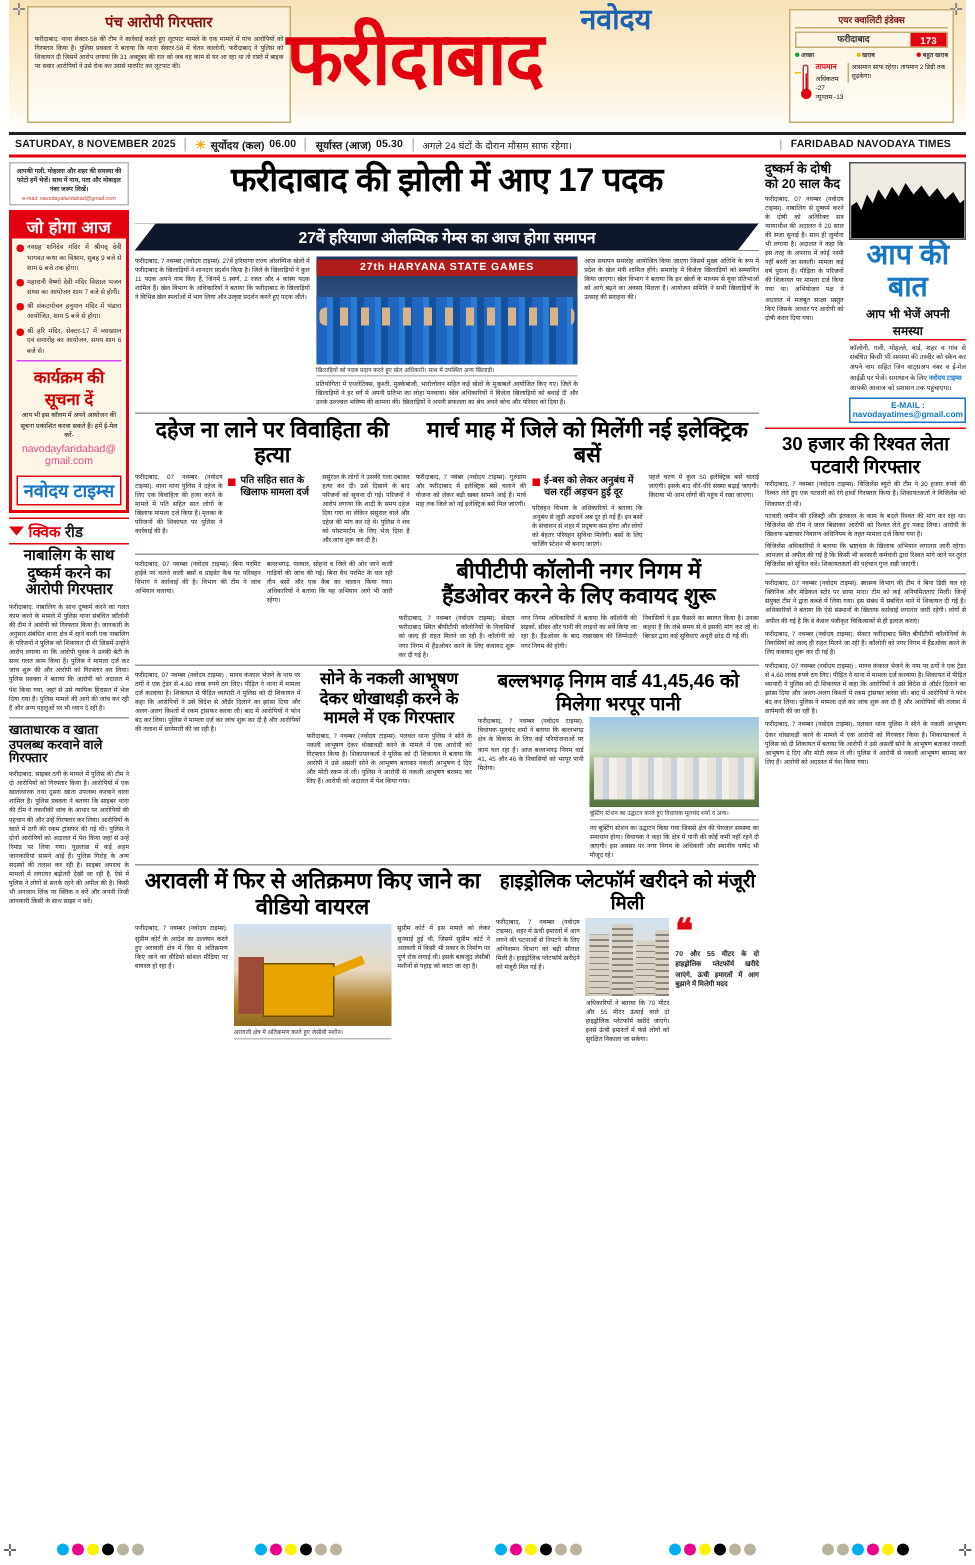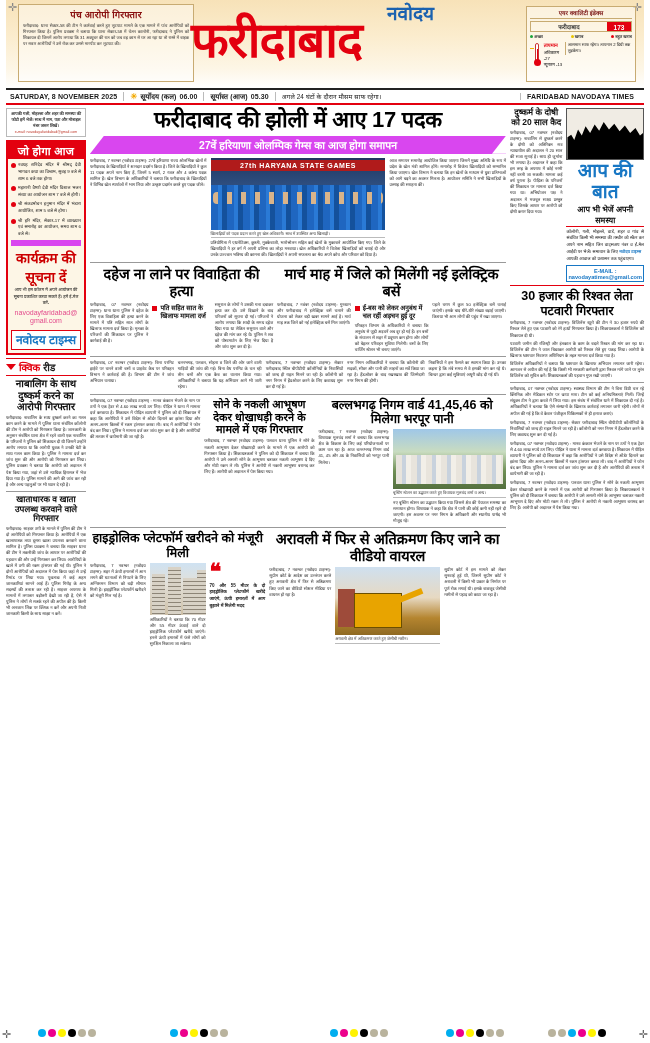--- a/index.html
+++ b/index.html
@@ -98,46 +98,46 @@
   }
   .today-list { padding:3px 3px 0; }
   .today-list li {
     list-style:none; font-size:4.4px; line-height:1.5; text-align:justify;
     margin-bottom:3px; padding-left:7px; position:relative; color:#1a1a1a;
   }
   .today-list li:before {
     content:""; position:absolute; left:0; top:1px;
     width:5px; height:5px; border-radius:50%; background:#e3000f;
   }
-  .inform-hd { font-size:14px; font-weight:bold; color:#c00; text-align:center; border-top:6px solid #d946ef; padding-top:2px; margin:0 3px; }
+  .inform-hd { font-size:11px; font-weight:bold; color:#c00; text-align:center; border-top:1px solid #d946ef; padding-top:2px; margin:0 3px; }
   .inform-p { font-size:4.3px; text-align:center; line-height:1.5; padding:1px 3px; }
   .inform-mail { color:#e34a8c; font-size:7px; text-align:center; line-height:1.25; padding:1px 2px 2px; font-family:"Liberation Sans",sans-serif; }
   .nav-stamp {
     margin:2px 3px 0; border:1px solid #e3000f; background:#fff;
     text-align:center; color:#1877c4; font-size:12px; font-weight:bold; padding:0 0 1px;
   }
 
   .quick-hd { display:flex; align-items:center; gap:3px; border-top:1px solid #e3000f; border-bottom:1px solid #e3000f; margin:3px 0 2px; padding:1px 0; }
   .quick-hd .tri { width:0;height:0;border-left:5px solid transparent;border-right:5px solid transparent;border-top:6px solid #e3000f; }
   .quick-hd .a { color:#e3000f; font-weight:bold; font-size:10px; }
   .quick-hd .b { color:#222; font-weight:bold; font-size:10px; }
   .qr-head { font-size:10px; font-weight:bold; line-height:1.15; text-align:center; color:#111; margin-bottom:2px; }
-  .mini-head { font-size:8.5px; font-weight:bold; line-height:1.15; text-align:center; color:#111; margin:3px 0 2px; }
+  .mini-head { font-size:8.5px; font-weight:bold; line-height:1.15; color:#111; margin:3px 0 2px; }
   .rule { border-top:1px solid #999; margin:3px 0; }
   .rule-red { border-top:1px solid #e3000f; margin:3px 0; }
 
   
   .lead-head {
     font-size:22px; font-weight:bold; line-height:1.12; text-align:center;
     color:#000; letter-spacing:-.3px;
   }
   .lead-head .l2 { display:block; }
   .kicker {
-    position:relative; background:#d946ef; color:#fff; font-weight:bold;
-    font-size:10.5px; text-align:center; padding:2px 10px; margin:3px 0 4px;
+    position:relative; background:#0f172a; color:#fff; font-weight:bold;
+    font-size:10.5px; text-align:center; padding:2px 10px; margin:16px 0 4px;
   }
   .kicker:before {
     content:""; position:absolute; left:-0px; top:0; width:14px; height:100%;
     background:#fff; clip-path:polygon(0 0,100% 0,0 100%);
   }
   .kicker:after {
     content:""; position:absolute; right:0; top:0; width:14px; height:100%;
     background:#fff; clip-path:polygon(100% 0,100% 100%,0 100%);
   }
   .cols3 { display:flex; gap:4px; }
@@ -392,20 +392,24 @@
           <div class="cols2">
             <div class="col">
                 <div class="tiny">फरीदाबाद, 07 नवम्बर (नवोदय टाइम्स): बिना परमिट हाईवे पर चलने वाली बसों व प्राइवेट कैब पर परिवहन विभाग ने कार्रवाई की है। विभाग की टीम ने जांच अभियान चलाया।</div>
               </div>
             <div class="col">
                 <div class="tiny">बल्लभगढ़, पलवल, सोहना व जिले की ओर जाने वाली गाड़ियों की जांच की गई। बिना वैध परमिट के चल रही तीन बसों और एक कैब का चालान किया गया। अधिकारियों ने बताया कि यह अभियान आगे भी जारी रहेगा।</div>
               </div>
           </div>
         </div>
         <div class="col" style="flex:1.4">
+          <div class="sub-head-lg">
+            <span>बीपीटीपी कॉलोनी नगर निगम में</span><br>
+            <span>हैंडओवर करने के लिए कवायद शुरू</span>
+          </div>
           <div class="cols3">
             <div class="col">
                 <div class="tiny">फरीदाबाद, 7 नवम्बर (नवोदय टाइम्स): सेक्टर फरीदाबाद स्थित बीपीटीपी कॉलोनियों के निवासियों को जल्द ही राहत मिलने जा रही है। कॉलोनी को नगर निगम में हैंडओवर करने के लिए कवायद शुरू कर दी गई है।</div>
               </div>
             <div class="col">
                 <div class="tiny">नगर निगम अधिकारियों ने बताया कि कॉलोनी की सड़कों, सीवर और पानी की लाइनों का सर्वे किया जा रहा है। हैंडओवर के बाद रखरखाव की जिम्मेदारी नगर निगम की होगी।</div>
               </div>
             <div class="col">
                 <div class="tiny">निवासियों ने इस फैसले का स्वागत किया है। उनका कहना है कि लंबे समय से वे इसकी मांग कर रहे थे। बिल्डर द्वारा कई सुविधाएं अधूरी छोड़ दी गई थीं।</div>
               </div>
@@ -440,58 +444,58 @@
               <div class="cap">बूस्टिंग स्टेशन का उद्घाटन करते हुए विधायक मूलचंद शर्मा व अन्य।</div>
               <div class="tiny" style="margin-top:2px">नए बूस्टिंग स्टेशन का उद्घाटन किया गया जिससे क्षेत्र की पेयजल समस्या का समाधान होगा। विधायक ने कहा कि क्षेत्र में पानी की कोई कमी नहीं रहने दी जाएगी। इस अवसर पर नगर निगम के अधिकारी और स्थानीय पार्षद भी मौजूद रहे।</div>
             </div>
           </div>
         </div>
       </div>
 
       <div class="rule"></div>
 
       <div class="cols2">
+        <div class="col" style="flex:1.35">
+          <div class="sub-head-lg">अरावली में फिर से अतिक्रमण किए जाने का वीडियो वायरल</div>
+          <div class="cols3">
+            <div class="col">
+                <div class="tiny">फरीदाबाद, 7 नवम्बर (नवोदय टाइम्स): सुप्रीम कोर्ट के आदेश का उल्लंघन करते हुए अरावली क्षेत्र में फिर से अतिक्रमण किए जाने का वीडियो सोशल मीडिया पर वायरल हो रहा है।</div>
+              </div>
+            <div class="col" style="flex:1.7">
+              <div class="photo3" style="height:68px">
+                <div class="bld"></div>
+                  <div class="jcb"></div>
+                  <div class="arm"></div>
+              </div>
+              <div class="cap">अरावली क्षेत्र में अतिक्रमण करते हुए जेसीबी मशीन।</div>
+            </div>
+            <div class="col">
+                <div class="tiny">सुप्रीम कोर्ट में इस मामले को लेकर सुनवाई हुई थी, जिसमें सुप्रीम कोर्ट ने अरावली में किसी भी प्रकार के निर्माण पर पूर्ण रोक लगाई थी। इसके बावजूद जेसीबी मशीनों से पहाड़ को काटा जा रहा है।</div>
+              </div>
+          </div>
+        </div>
         <div class="col">
           <div class="sub-head-md">हाइड्रोलिक प्लेटफॉर्म खरीदने को मंजूरी मिली</div>
           <div class="cols3">
             <div class="col">
                 <div class="tiny">फरीदाबाद, 7 नवम्बर (नवोदय टाइम्स): शहर में ऊंची इमारतों में आग लगने की घटनाओं से निपटने के लिए अग्निशमन विभाग को बड़ी सौगात मिली है। हाइड्रोलिक प्लेटफॉर्म खरीदने को मंजूरी मिल गई है।</div>
               </div>
             <div class="col">
               <div class="photo4" style="height:52px">
                 <span class="twr" style="left:4%;height:78%"></span>
                   <span class="twr" style="left:32%;height:92%"></span>
                 <span class="twr" style="left:60%;height:70%"></span>
                   <span class="twr" style="left:84%;height:85%"></span>
               </div>
               <div class="tiny" style="margin-top:2px">अधिकारियों ने बताया कि 70 मीटर और 55 मीटर ऊंचाई वाले दो हाइड्रोलिक प्लेटफॉर्म खरीदे जाएंगे। इनसे ऊंची इमारतों में फंसे लोगों को सुरक्षित निकाला जा सकेगा।</div>
             </div>
             <div class="col">
               <span class="quote-mark">❝</span>
               <div class="tiny5" style="font-weight:bold">70 और 55 मीटर के दो हाइड्रोलिक प्लेटफॉर्म खरीदे जाएंगे, ऊंची इमारतों में आग बुझाने में मिलेगी मदद</div>
             </div>
-          </div>
-        </div>
-        <div class="col" style="flex:1.35">
-          <div class="sub-head-lg">अरावली में फिर से अतिक्रमण किए जाने का वीडियो वायरल</div>
-          <div class="cols3">
-            <div class="col">
-                <div class="tiny">फरीदाबाद, 7 नवम्बर (नवोदय टाइम्स): सुप्रीम कोर्ट के आदेश का उल्लंघन करते हुए अरावली क्षेत्र में फिर से अतिक्रमण किए जाने का वीडियो सोशल मीडिया पर वायरल हो रहा है।</div>
-              </div>
-            <div class="col" style="flex:1.7">
-              <div class="photo3" style="height:68px">
-                <div class="bld"></div>
-                  <div class="jcb"></div>
-                  <div class="arm"></div>
-              </div>
-              <div class="cap">अरावली क्षेत्र में अतिक्रमण करते हुए जेसीबी मशीन।</div>
-            </div>
-            <div class="col">
-                <div class="tiny">सुप्रीम कोर्ट में इस मामले को लेकर सुनवाई हुई थी, जिसमें सुप्रीम कोर्ट ने अरावली में किसी भी प्रकार के निर्माण पर पूर्ण रोक लगाई थी। इसके बावजूद जेसीबी मशीनों से पहाड़ को काटा जा रहा है।</div>
-              </div>
           </div>
         </div>
       </div>
     </div>
 
     <div class="col-right">
       <div class="cols2">
         <div class="col">
           <div class="mini-head" style="margin-top:0">दुष्कर्म के दोषी को 20 साल कैद</div>
           <div class="tiny">फरीदाबाद, 07 नवम्बर (नवोदय टाइम्स): नाबालिग से दुष्कर्म करने के दोषी को अतिरिक्त सत्र न्यायाधीश की अदालत ने 20 साल की सजा सुनाई है। साथ ही जुर्माना भी लगाया है। अदालत ने कहा कि इस तरह के अपराध में कोई नरमी नहीं बरती जा सकती। मामला कई वर्ष पुराना है। पीड़िता के परिजनों की शिकायत पर मामला दर्ज किया गया था। अभियोजन पक्ष ने अदालत में मजबूत साक्ष्य प्रस्तुत किए जिसके आधार पर आरोपी को दोषी करार दिया गया।</div>

